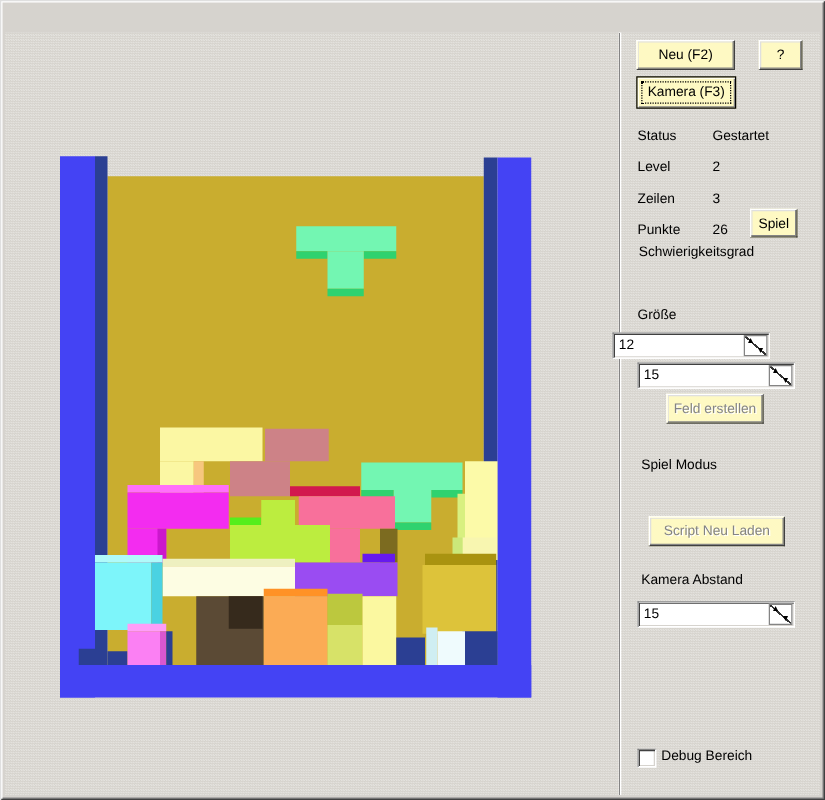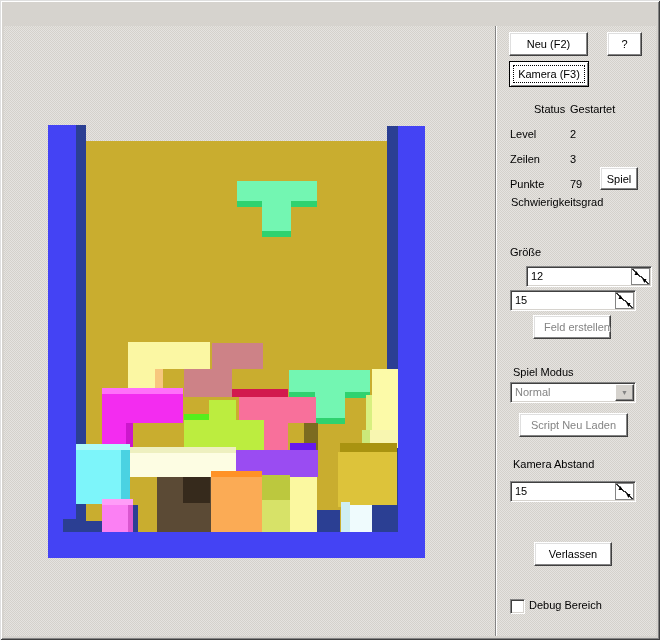--- a/index.html
+++ b/index.html
@@ -21,21 +21,21 @@
   .g-close{position:absolute;left:0;top:-1px;width:14px;text-align:center;font-size:12px;font-weight:bold;color:#000;line-height:14px;}
   
   #client{position:absolute;left:4px;top:26px;width:652px;height:610px;background-color:#d4d1cb;
     background-image:conic-gradient(rgba(255,255,255,.4) 25%,transparent 0 50%,rgba(255,255,255,.4) 0 75%,transparent 0);
     background-size:2px 2px;}
   #divider{position:absolute;left:495px;top:26px;width:2px;height:610px;background:#fff;box-shadow:inset 1px 0 0 #848484;}
   #game-layer{position:absolute;left:0;top:0;width:660px;height:640px;pointer-events:none;}
   .grect{position:absolute;}
   
   .lbl{position:absolute;font-size:11px;color:#000;white-space:nowrap;line-height:14px;}
-  .btn{position:absolute;background:#ffffff;border:1px solid;border-color:#fff #404040 #404040 #fff;
+  .btn{position:absolute;background:#fef9c3;border:1px solid;border-color:#fff #404040 #404040 #fff;
     box-shadow:inset -1px -1px 0 #848484,inset 1px 1px 0 #dfdfdf;font-size:11px;color:#000;
     display:flex;align-items:center;justify-content:center;cursor:default;}
   .btn-default{border:1px solid #000;box-shadow:inset 1px 1px 0 #fff,inset -1px -1px 0 #848484;}
   .focus-rect{position:absolute;left:3px;right:3px;top:3px;bottom:3px;border:1px dotted #000;pointer-events:none;}
   .btn.disabled{color:#848484;text-shadow:1px 1px 0 #fff;}
   .field{position:absolute;background:#fff;border:1px solid;border-color:#848484 #fff #fff #848484;
     box-shadow:inset 1px 1px 0 #404040,inset -1px -1px 0 #d6d3ce;font-size:11px;}
   .field .txt{position:absolute;left:4px;top:2px;line-height:14px;}
   .txt-dis{color:#848484;}
   .combo-btn{position:absolute;right:1px;top:1px;bottom:1px;width:17px;background:#d6d3ce;
@@ -125,71 +125,64 @@
       <span>Neu (F2)</span>
     </div>
   <div class="btn" style="left:607px;top:32px;width:33px;height:22px;">
       <span>?</span>
     </div>
   <div class="btn btn-default" style="left:509px;top:61px;width:78px;height:24px;">
       <span>Kamera (F3)</span>
       <span class="focus-rect"></span>
     </div>
 
-  <div class="lbl" style="left:510px;top:102px;margin-left:24px;">Status</div>
+  <div class="lbl" style="left:510px;top:102px;">Status</div>
   <div class="lbl" style="left:570px;top:102px;">Gestartet</div>
   <div class="lbl" style="left:510px;top:127px;">Level</div>
   <div class="lbl" style="left:570px;top:127px;">2</div>
   <div class="lbl" style="left:510px;top:152px;">Zeilen</div>
   <div class="lbl" style="left:570px;top:152px;">3</div>
   <div class="lbl" style="left:510px;top:177px;">Punkte</div>
-  <div class="lbl" style="left:570px;top:177px;">79</div>
+  <div class="lbl" style="left:570px;top:177px;">26</div>
   <div class="btn" style="left:600px;top:167px;width:36px;height:21px;">
       <span>Spiel</span>
     </div>
 
   <div class="lbl" style="left:511px;top:195px;">Schwierigkeitsgrad</div>
 
   <div class="lbl" style="left:510px;top:245px;text-align:right;">Größe</div>
-  <div class="field" style="left:526px;top:266px;width:124px;height:19px;">
+  <div class="field" style="left:490px;top:266px;width:124px;height:19px;">
     <span class="txt">12</span>
     <span class="spin-btn">
         <span class="spin-up">▲</span>
         <span class="spin-down">▼</span>
       </span>
   </div>
   <div class="field" style="left:510px;top:290px;width:124px;height:19px;">
     <span class="txt">15</span>
     <span class="spin-btn">
         <span class="spin-up">▲</span>
         <span class="spin-down">▼</span>
       </span>
   </div>
-  <div class="btn disabled" style="left:533px;top:315px;width:76px;height:22px;justify-content:flex-end;">
+  <div class="btn disabled" style="left:533px;top:315px;width:76px;height:22px;">
       <span>Feld erstellen</span>
     </div>
 
   <div class="lbl" style="left:513px;top:365px;">Spiel Modus</div>
-  <div class="field" style="left:510px;top:382px;width:124px;height:19px;">
-    <span class="txt txt-dis">Normal</span>
-    <span class="combo-btn">▼</span>
-  </div>
   <div class="btn disabled" style="left:519px;top:413px;width:107px;height:22px;">
       <span>Script Neu Laden</span>
     </div>
 
   <div class="lbl" style="left:513px;top:457px;">Kamera Abstand</div>
   <div class="field" style="left:510px;top:481px;width:124px;height:19px;">
     <span class="txt">15</span>
     <span class="spin-btn">
         <span class="spin-up">▲</span>
         <span class="spin-down">▼</span>
       </span>
   </div>
 
-  <div class="btn" style="left:534px;top:542px;width:76px;height:22px;">
-      <span>Verlassen</span>
-    </div>
 
   <div class="checkbox" style="left:510px;top:599px;"></div>
   <div class="lbl" style="left:529px;top:598px;">Debug Bereich</div>
 
 </div>
 
 </body></html>

